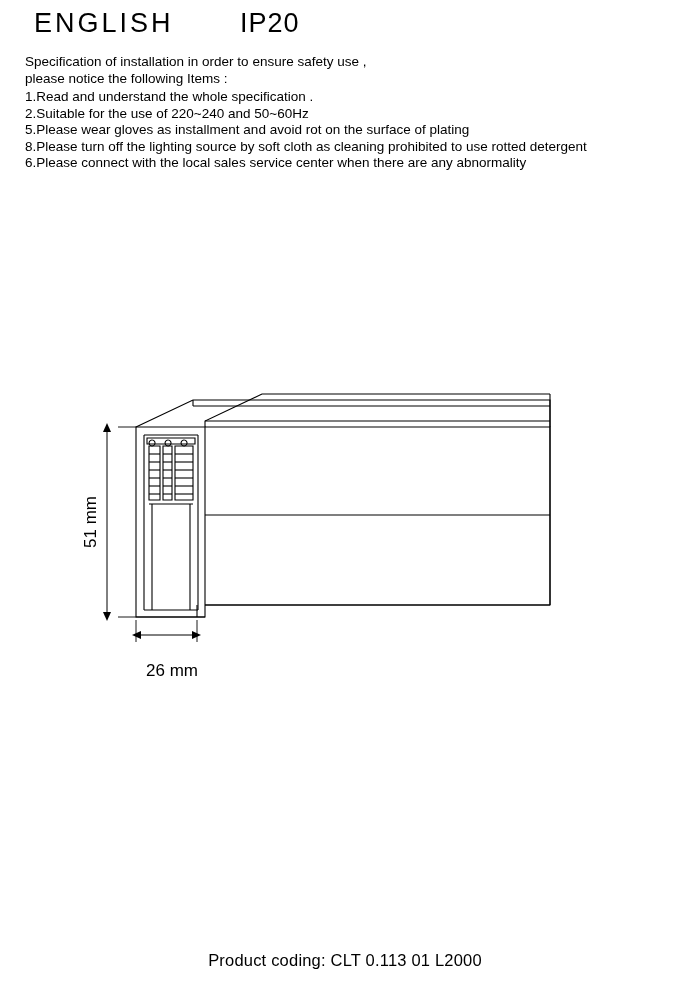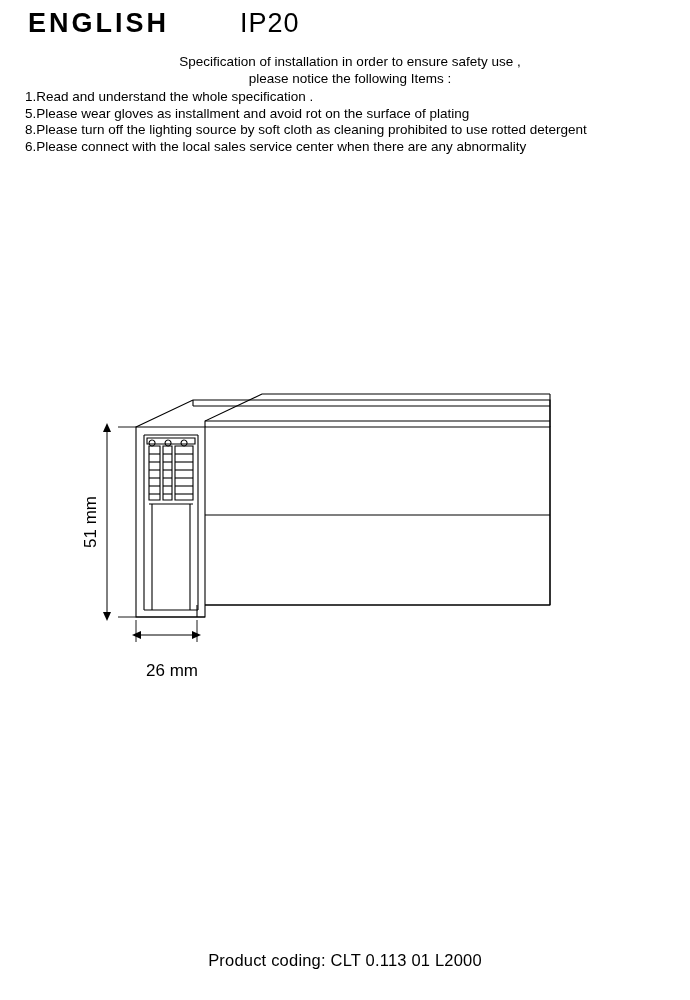--- a/index.html
+++ b/index.html
@@ -19,25 +19,25 @@
   
   .header {
     position: absolute;
     top: 8px;
     left: 28px;
     width: 634px;
     height: 32px;
   }
   .header .lang {
     position: absolute;
-    left: 0;
+    left: 6px;
     top: 0;
     font-size: 27px;
     letter-spacing: 3px;
-    font-weight: 700;
+    font-weight: 400;
     text-align: right;
   }
   .header .ip {
     position: absolute;
     left: 212px;
     top: 0;
     font-size: 27px;
     letter-spacing: 1px;
     font-weight: 400;
   }
@@ -46,21 +46,20 @@
   .spec {
     position: absolute;
     top: 54px;
     left: 25px;
     width: 650px;
   }
   .spec-lead {
     font-size: 13.5px;
     line-height: 16.5px;
     white-space: pre-line;
-    text-align: center;
   }
   .spec-list {
     margin: 2px 0 0 0;
     padding: 0;
     list-style: none;
   }
   .spec-list li {
     font-size: 13.5px;
     line-height: 16.5px;
     white-space: nowrap;
@@ -95,20 +94,21 @@
 <div class="header">
   <div class="lang">ENGLISH</div>
   <div class="ip">IP20</div>
 </div>
 
 <div class="spec">
   <div class="spec-lead">Specification of installation in order to ensure safety use ,
 please notice the following Items :</div>
   <ul class="spec-list">
     <li>1.Read and understand the whole specification .</li>
+    <li>2.Suitable for the use of 220~240 and 50~60Hz</li>
     <li>5.Please wear gloves as installment and avoid rot on the surface of plating</li>
     <li>8.Please turn off the lighting source by soft cloth as cleaning prohibited to use rotted detergent</li>
     <li>6.Please connect with the local sales service center when there are any abnormality</li>
   </ul>
 </div>
 
 <div class="drawing">
   <svg width="690" height="330" viewBox="0 0 690 330" xmlns="http://www.w3.org/2000/svg">
     <g fill="none" stroke="#000000" stroke-width="1.1" stroke-linejoin="miter" stroke-linecap="butt">
 

